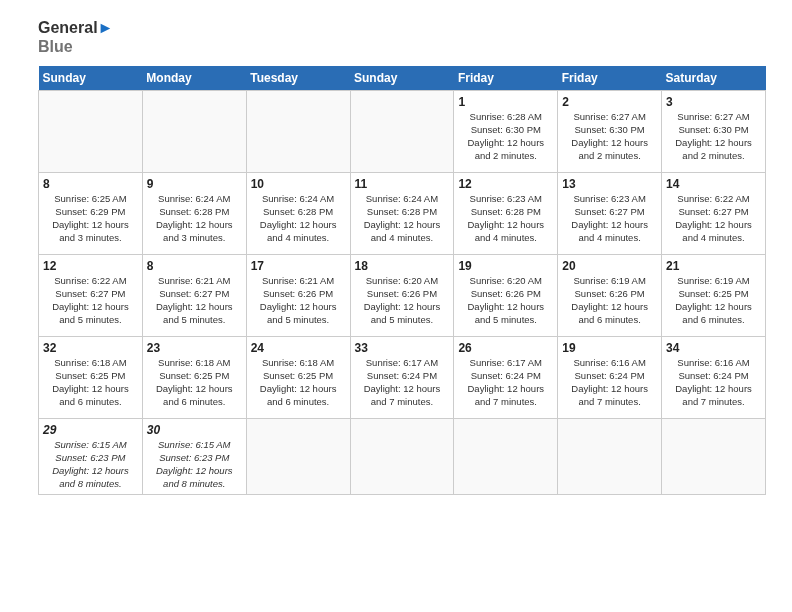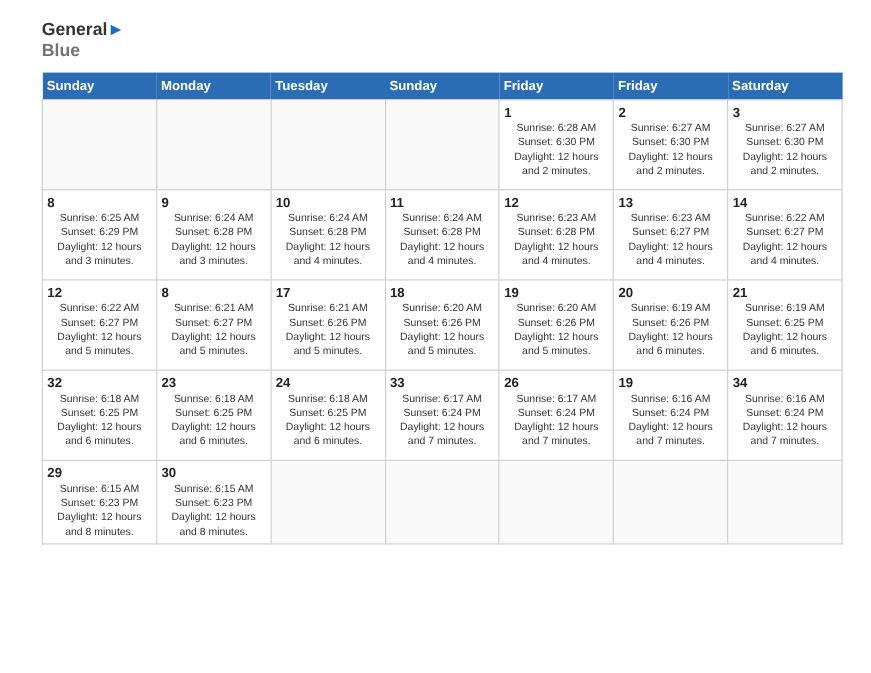--- a/index.html
+++ b/index.html
@@ -53,20 +53,21 @@
     }
     tbody tr td {
       border: 1px solid #ccc;
       vertical-align: top;
       padding: 4px 4px 3px 4px;
       width: 14.28%;
       height: 82px;
     }
     tbody tr:last-child td {
       height: 70px;
+      font-style: italic;
     }
     .day-num {
       font-size: 12px;
       font-weight: bold;
       color: #222;
       display: block;
       margin-bottom: 2px;
     }
     .day-detail {
       font-size: 9.5px;

